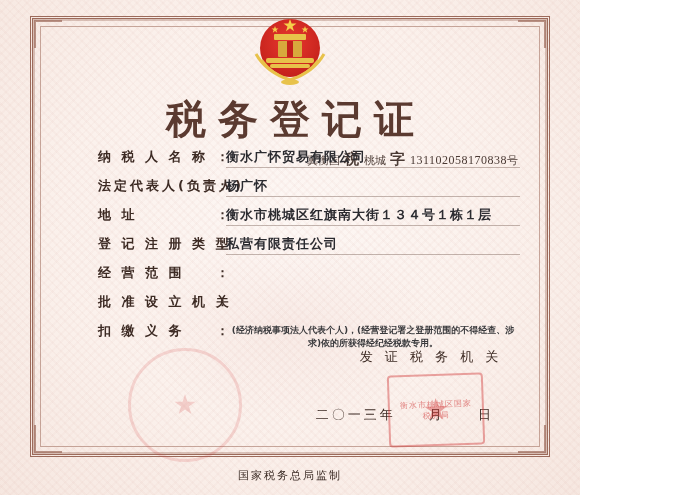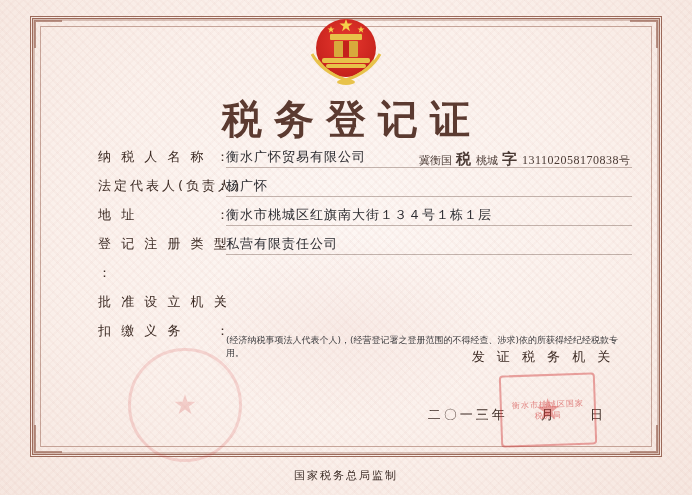--- a/index.html
+++ b/index.html
@@ -9,21 +9,21 @@
   body {
     width: 700px;
     height: 495px;
     background: #ffffff;
     font-family: "DejaVu Sans", "Liberation Sans", sans-serif;
     overflow: hidden;
   }
 
   #cert {
     position: relative;
-    width: 692px;
+    width: 580px;
     height: 495px;
     background:
       radial-gradient(ellipse at 50% 45%, #fdf7f4 0%, #fbf1ec 55%, #f6e7e0 100%);
     box-sizing: border-box;
   }
 
   
   #cert::before {
     content: "";
     position: absolute;
@@ -107,20 +107,21 @@
     font-family: Liberation Serif, serif;
     font-size: 12px;
     letter-spacing: 0.5px;
   }
 
   .fields {
     position: absolute;
     left: 98px;
     top: 148px;
     right: 60px;
+    font-weight: bold;
   }
   .row {
     display: flex;
     align-items: flex-start;
     margin-bottom: 9px;
     min-height: 20px;
   }
   .label {
     width: 118px;
     flex: none;
@@ -327,33 +328,34 @@
       <div class="value ink underline">衡水市桃城区红旗南大街１３４号１栋１层</div>
     </div>
 
     <div class="row">
       <div class="label">登 记 注 册 类 型</div>
       <div class="colon">：</div>
       <div class="value ink underline">私营有限责任公司</div>
     </div>
 
     <div class="row">
+      <div class="label">经 营 范 围</div>
       <div class="colon">：</div>
     </div>
 
     <div class="row">
       <div class="label">批 准 设 立 机 关</div>
       <div class="colon">：</div>
     </div>
 
     <div class="row">
       <div class="label">扣 缴 义 务</div>
       <div class="colon">：</div>
       <div style="flex:1">
-        <div class="value small" style="margin-top:12px;">(经济纳税事项法人代表个人)，(经营登记署之登册范围的不得经查、涉求)依的所获得经纪经税款专用。</div>
+        <div class="value small" style="margin-top:2px;text-align:center;">(经济纳税事项法人代表个人)，(经营登记署之登册范围的不得经查、涉求)依的所获得经纪经税款专用。</div>
       </div>
     </div>
 
   </div>
 
   <div class="seal-left"></div>
 
   <div class="authority">
     <div class="auth-title">发 证 税 务 机 关</div>
   </div>

